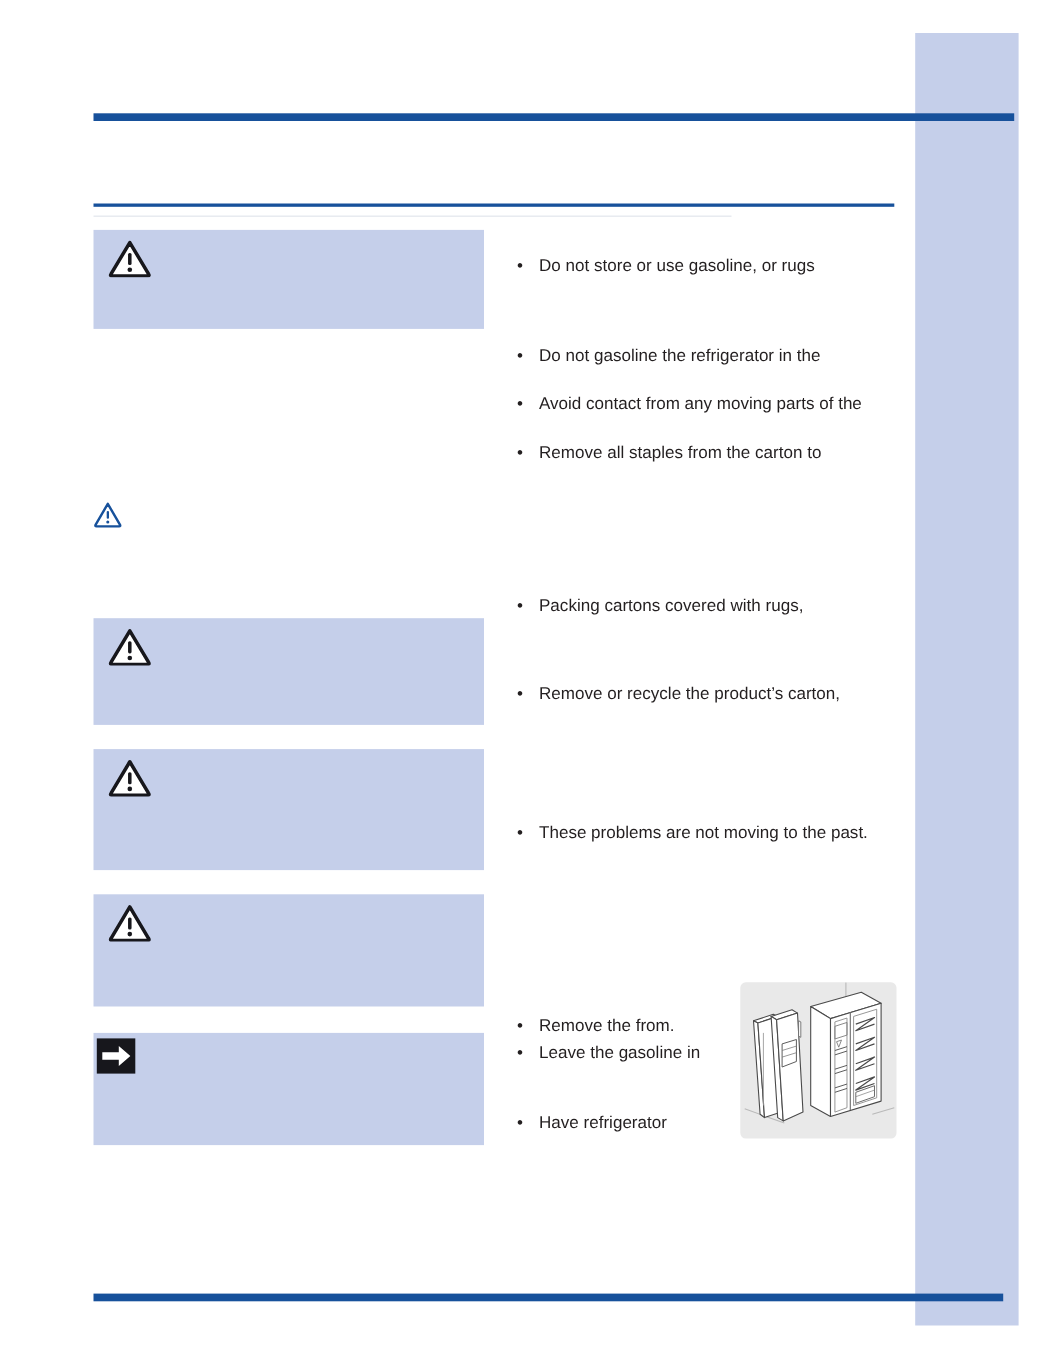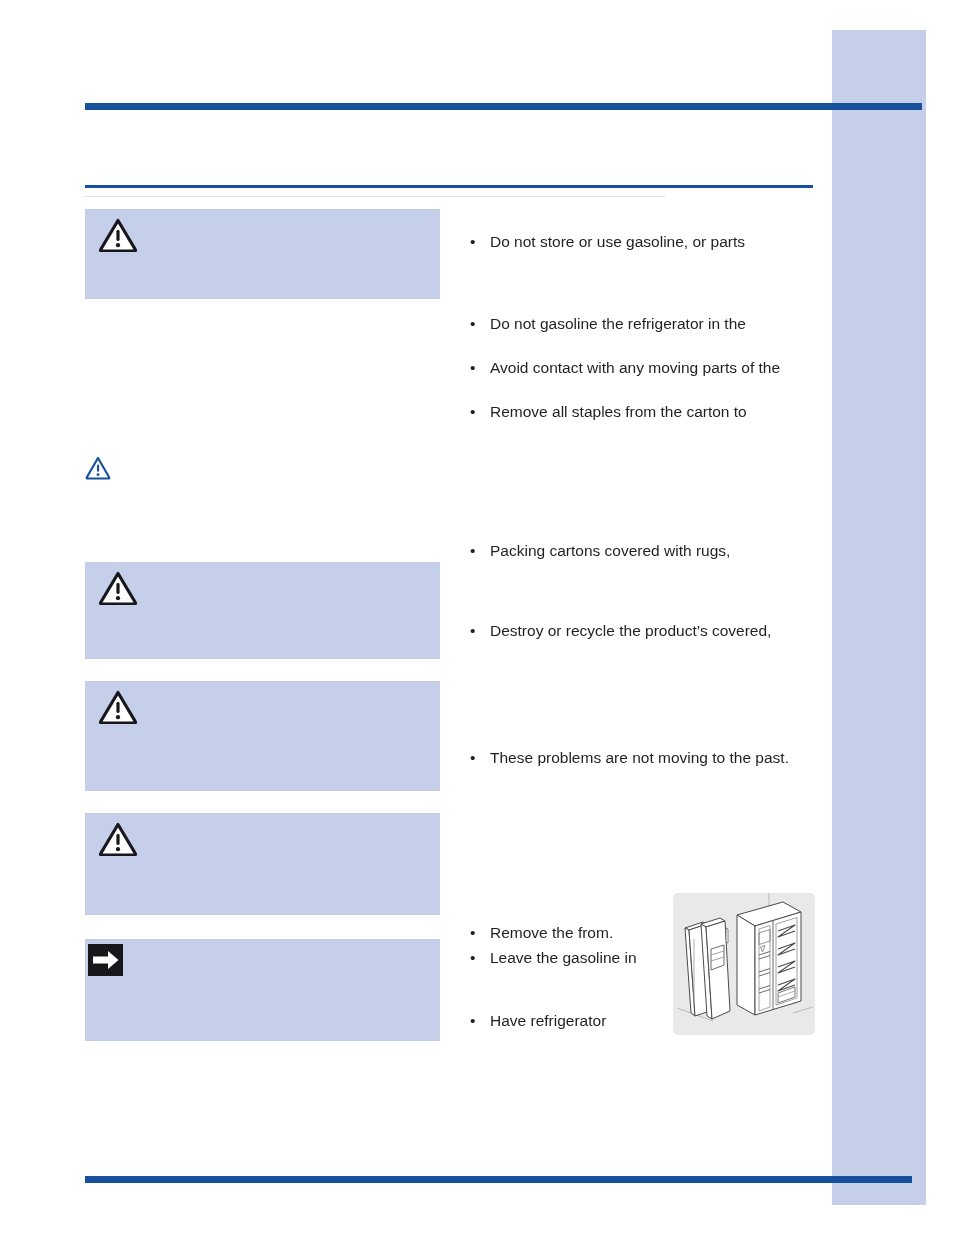--- a/index.html
+++ b/index.html
@@ -219,46 +219,46 @@
   <div class="arrow-chip">
     <svg width="35" height="32" viewBox="0 0 35 32">
       <path d="M5 12.5 L20 12.5 L20 7 L30.5 16 L20 25 L20 19.5 L5 19.5 Z" fill="#ffffff"></path>
     </svg>
   </div>
 
   <div class="bullets">
 
     <div class="bullet" style="top:232px">
       <span class="dot">•</span>
-      <span class="txt">Do not store or use gasoline, or parts</span>
+      <span class="txt">Do not store or use gasoline, or rugs</span>
     </div>
 
     <div class="bullet" style="top:314px">
       <span class="dot">•</span>
       <span class="txt">Do not gasoline the refrigerator in the</span>
     </div>
 
     <div class="bullet" style="top:358px">
       <span class="dot">•</span>
-      <span class="txt">Avoid contact with any moving parts of the</span>
+      <span class="txt">Avoid contact from any moving parts of the</span>
     </div>
 
     <div class="bullet" style="top:402px">
       <span class="dot">•</span>
       <span class="txt">Remove all staples from the carton to</span>
     </div>
 
     <div class="bullet" style="top:541px">
       <span class="dot">•</span>
       <span class="txt">Packing cartons covered with rugs,</span>
     </div>
 
     <div class="bullet" style="top:621px">
       <span class="dot">•</span>
-      <span class="txt">Destroy or recycle the product’s covered,</span>
+      <span class="txt">Remove or recycle the product’s carton,</span>
     </div>
 
     <div class="bullet" style="top:748px">
       <span class="dot">•</span>
       <span class="txt">These problems are not moving to the past.</span>
     </div>
 
     <div class="bullet" style="top:923px">
       <span class="dot">•</span>
       <span class="txt">Remove the from.</span>

